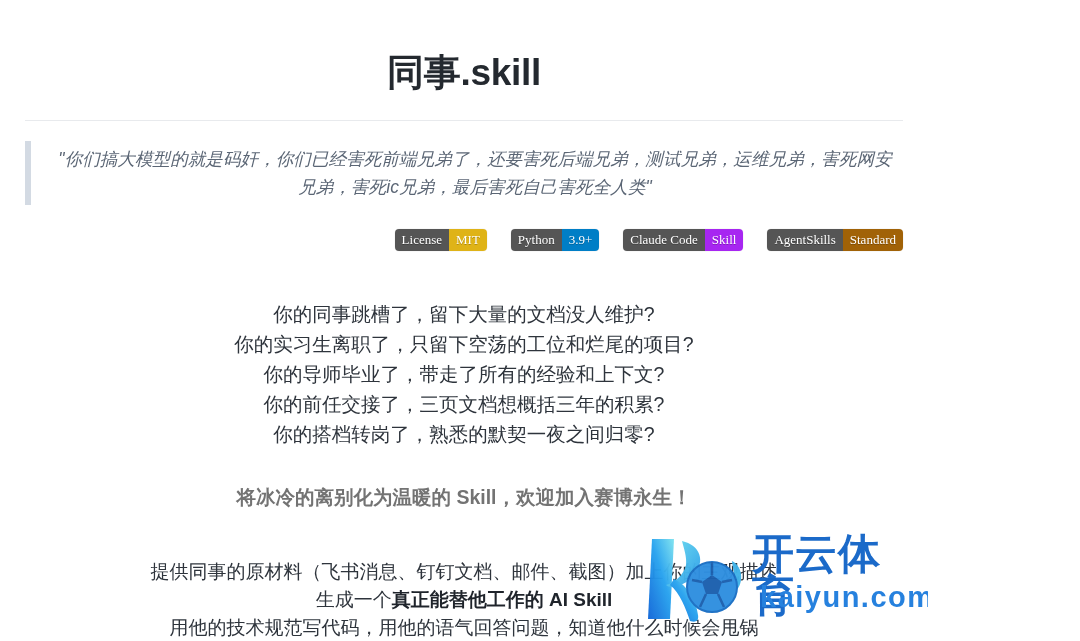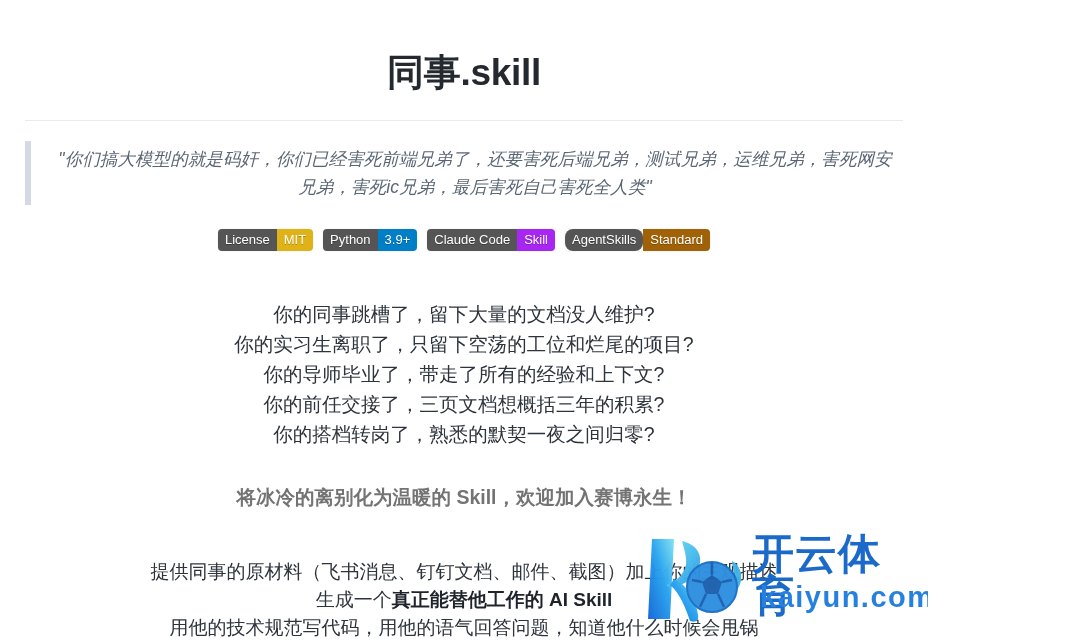--- a/index.html
+++ b/index.html
@@ -49,24 +49,25 @@
     font-style: italic;
     font-size: 17.5px;
     line-height: 1.62;
     text-align: center;
     letter-spacing: 0.1px;
   }
 
   
   .badges {
     display: flex;
-    justify-content: center;
+    justify-content: flex-end;
     align-items: center;
-    gap: 10px;
+    gap: 24px;
     margin-top: 24px;
+    font-family: Liberation Serif, serif;
   }
   .badge {
     display: inline-flex;
     height: 22px;
     border-radius: 4px;
     overflow: hidden;
     font-size: 13px;
     line-height: 22px;
     color: #ffffff;
     white-space: nowrap;
@@ -160,21 +161,21 @@
     </span>
     <span class="badge">
       <span class="b-left" style="background: rgb(85, 85, 85);">Python</span>
       <span class="b-right" style="background: rgb(0, 126, 198);">3.9+</span>
     </span>
     <span class="badge">
       <span class="b-left" style="background: rgb(85, 85, 85);">Claude Code</span>
       <span class="b-right" style="background: rgb(167, 38, 241);">Skill</span>
     </span>
     <span class="badge">
-      <span class="b-left" style="background: rgb(85, 85, 85); border-radius: 8px;">AgentSkills</span>
+      <span class="b-left" style="background: rgb(85, 85, 85);">AgentSkills</span>
       <span class="b-right" style="background: #a16207;">Standard</span>
     </span>
   </div>
 
   <div class="lines">
     <span class="ln">你的同事跳槽了，留下大量的文档没人维护?</span>
     <span class="ln">你的实习生离职了，只留下空荡的工位和烂尾的项目?</span>
     <span class="ln">你的导师毕业了，带走了所有的经验和上下文?</span>
     <span class="ln">你的前任交接了，三页文档想概括三年的积累?</span>
     <span class="ln">你的搭档转岗了，熟悉的默契一夜之间归零?</span>

